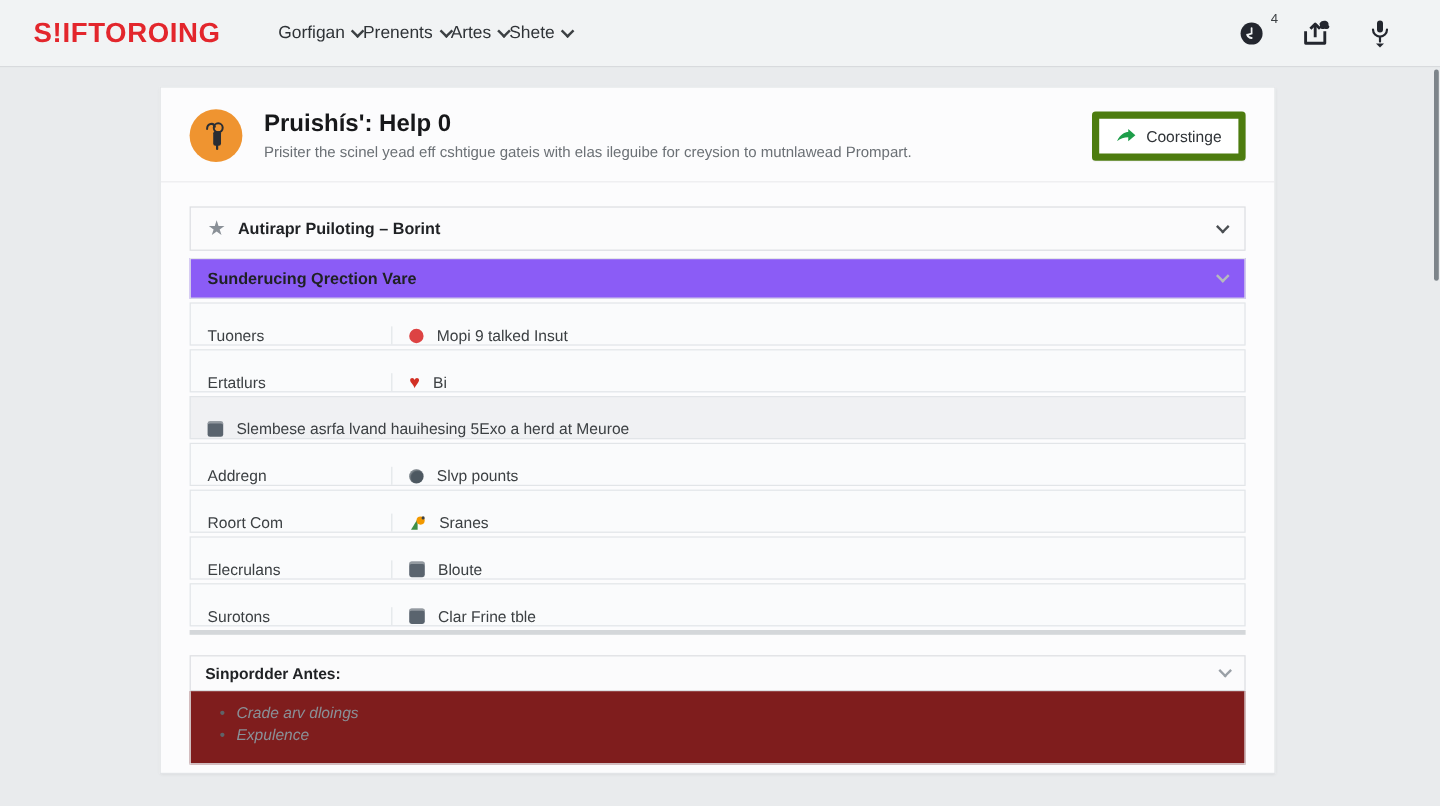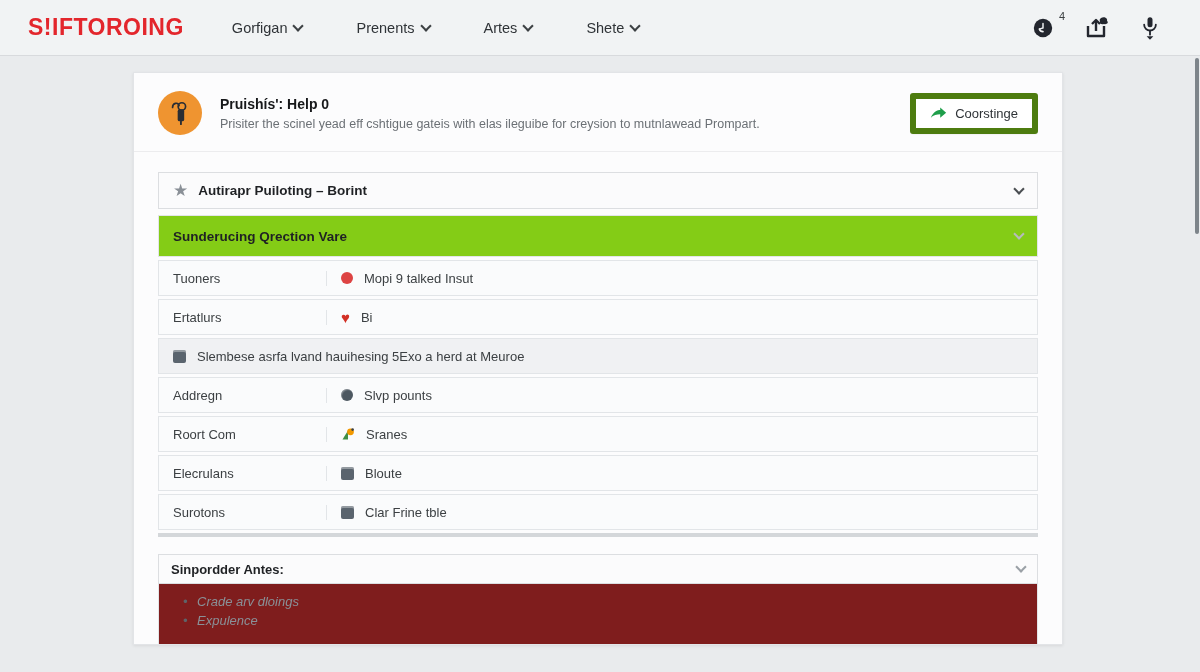--- a/index.html
+++ b/index.html
@@ -11,67 +11,67 @@
 
   
   .navbar {
     height:56px; background:#f1f3f4; border-bottom:1px solid #d8dadd;
     display:flex; align-items:center; padding:0 28px;
   }
   .logo {
     color:#e3262c; font-weight:bold; font-size:23px; letter-spacing:.5px;
     font-style:normal; margin-right:48px; white-space:nowrap;
   }
-  .nav-items { display:flex; gap:54px; flex:1; }
+  .nav-items { display:flex; flex:1; }
   .nav-item { display:flex; align-items:center; gap:7px; font-size:14.5px; color:#2f3337; cursor:pointer; }
   .chev { width:8px; height:8px; border-right:2px solid #3c4043; border-bottom:2px solid #3c4043;
           transform:rotate(45deg); display:inline-block; margin-top:-4px; }
   .nav-right { display:flex; align-items:center; gap:30px; margin-right:12px; }
   .icon-btn { position:relative; display:flex; align-items:center; cursor:pointer; }
   .badge-sup { position:absolute; top:-7px; right:-11px; font-size:11px; color:#3c4043; }
 
   
   .page { position:absolute; top:56px; left:0; right:0; bottom:0; }
   .card {
     position:absolute; left:133px; top:16px; width:930px; height:573px;
     background:#fcfcfd; border:1px solid #e2e4e7; box-shadow:0 1px 3px rgba(0,0,0,.08);
   }
   .card-header { display:flex; align-items:center; padding:18px 24px 16px 24px; border-bottom:1px solid #ececee; }
   .app-avatar {
     width:44px; height:44px; border-radius:50%; background:#ef9430;
     display:flex; align-items:center; justify-content:center; flex:0 0 auto; margin-right:18px;
   }
   .hdr-text { flex:1; min-width:0; }
-  .hdr-title { font-size:14px; font-weight:bold; color:#17181a; margin-bottom:5px; }
+  .hdr-title { font-size:20px; font-weight:bold; color:#17181a; margin-bottom:5px; }
   .hdr-sub { font-size:12.5px; color:#6b7075; }
   .action-btn {
     display:flex; align-items:center; gap:8px; background:#fff; border:6px solid #4d7c0f;
     border-radius:3px; padding:7px 14px; font-size:13px; color:#2f3337; cursor:pointer;
     box-shadow:0 1px 1px rgba(0,0,0,.04); white-space:nowrap;
   }
 
   .card-body { padding:20px 24px 0 24px; }
 
   
   .acc {
     display:flex; align-items:center; background:#fbfbfc; border:1px solid #dcdee1;
     padding:0 14px; font-size:13.5px; font-weight:bold; color:#1f2124; cursor:pointer;
   }
   .acc-1 { height:37px; margin-bottom:6px; }
-  .acc-2 { height:42px; background:#84cc16; border-color:#e3e5e8; margin-bottom:3px; }
+  .acc-2 { height:34px; background:#8b5cf6; border-color:#e3e5e8; margin-bottom:3px; }
   .acc-label { flex:1; }
   .star { color:#8a9097; font-size:17px; margin-right:10px; line-height:1; }
   .chev-dark  { width:8px; height:8px; border-right:2px solid #4a4e52; border-bottom:2px solid #4a4e52; transform:rotate(45deg); margin-top:-4px;}
   .chev-light { width:8px; height:8px; border-right:2px solid #b6babd; border-bottom:2px solid #b6babd; transform:rotate(45deg); margin-top:-4px;}
   .chev-mid   { width:8px; height:8px; border-right:2px solid #9aa0a6; border-bottom:2px solid #9aa0a6; transform:rotate(45deg); margin-top:-4px;}
 
   
   .tbl { }
   .trow {
-    display:flex; align-items:center; background:#fafbfc; border:1px solid #e2e5e8;
+    display:flex; align-items:flex-end; background:#fafbfc; border:1px solid #e2e5e8;
     margin-bottom:3px; min-height:36px;
   }
   .trow.hl { background:#f0f1f3; }
   .tcell-label {
     width:168px; flex:0 0 auto; border-right:1px solid #e2e5e8;
     display:flex; align-items:center; padding:0 14px; font-size:13px; color:#3c4043;
   }
   .tcell-value { flex:1; display:flex; align-items:center; padding:0 14px; font-size:13px; color:#3c4043; gap:11px; }
   .dot-red  { width:12px; height:12px; border-radius:50%; background:#dd4343; flex:0 0 auto; }
   .heart    { color:#d23025; font-size:15px; line-height:1; flex:0 0 auto; }

